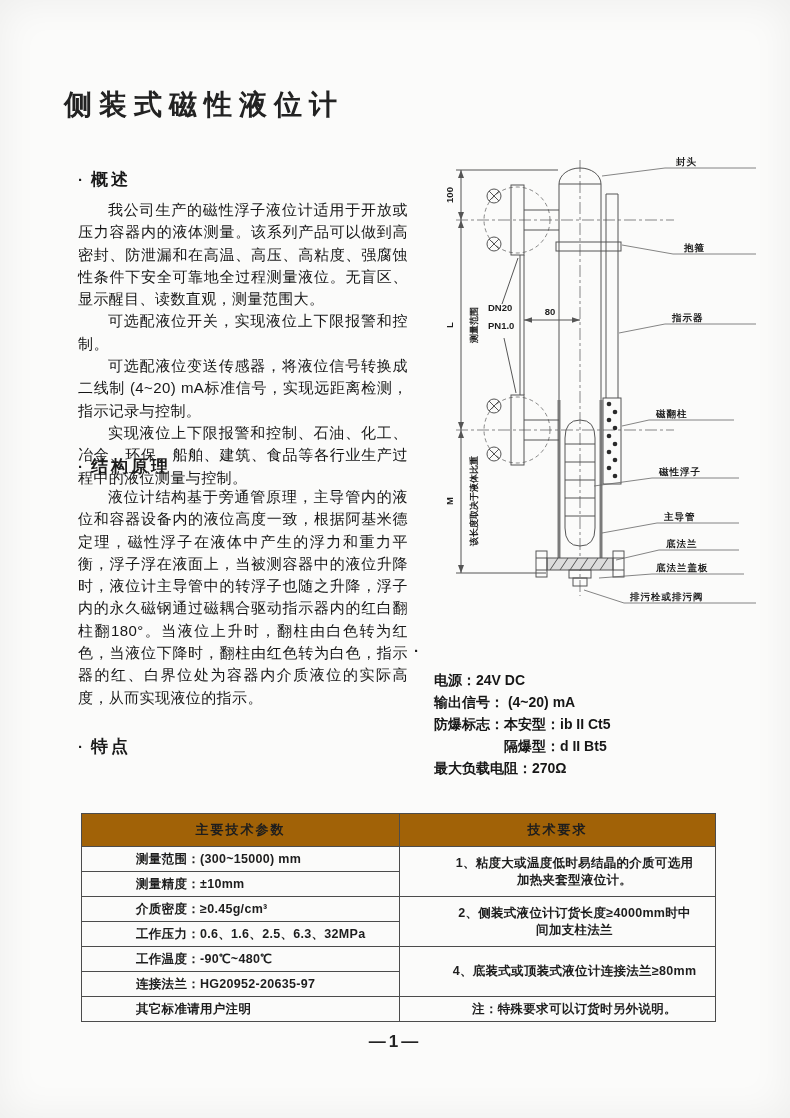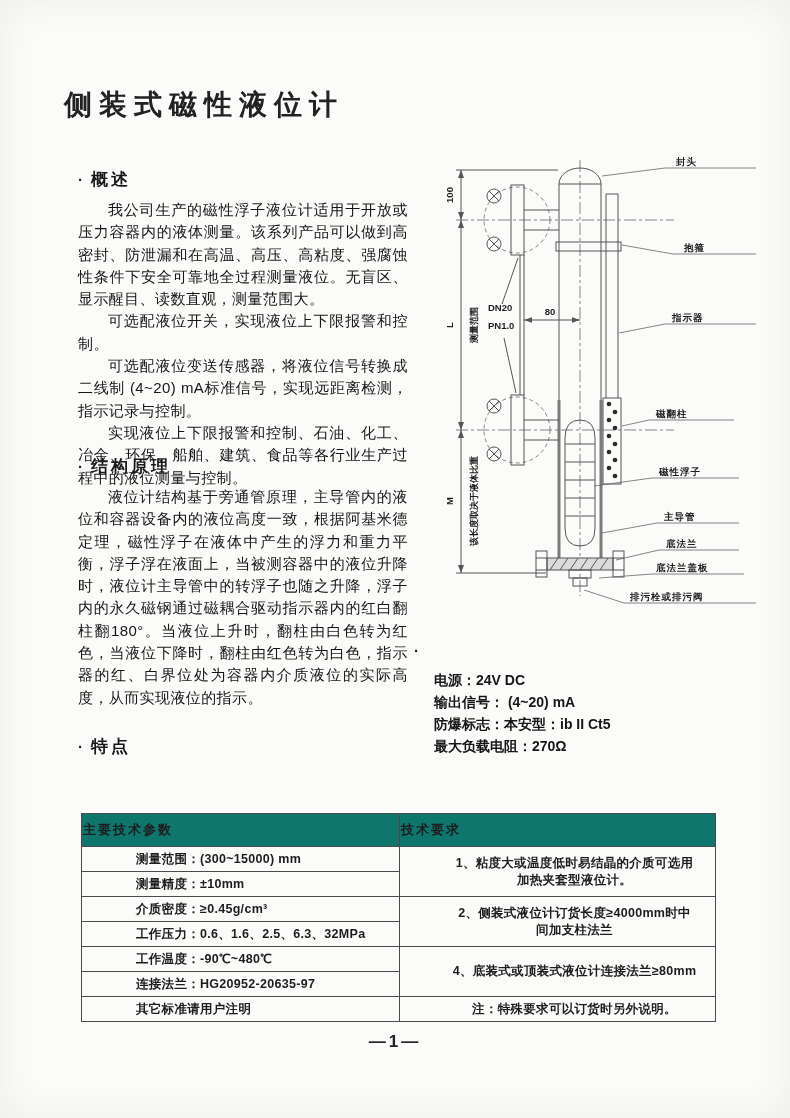--- a/index.html
+++ b/index.html
@@ -28,21 +28,21 @@
   .tx-line{font-size:14px;line-height:22px;font-weight:600;white-space:pre-wrap;color:#161616;padding-left:20px;}
   .diagram-wrap{position:absolute;left:444px;top:148px;width:356px;height:488px;}
   .spec-table{
     position:absolute;left:81px;top:813px;width:634px;
     border-collapse:collapse;table-layout:fixed;
   }
   .spec-table th,.spec-table td{
     border:1px solid #4c4c4c;font-weight:600;color:#1d1d1d;
     vertical-align:middle;
   }
-  .spec-table th{height:30px;font-size:13px;text-align:left;letter-spacing:2px;background:#0f766e;}
+  .spec-table th{height:30px;font-size:13px;text-align:center;letter-spacing:2px;background:#a16207;}
   .spec-table td.param{height:22px;font-size:12.5px;padding:1px 6px 1px 54px;letter-spacing:0.3px;}
   .spec-table td.note{font-size:12.5px;padding:3px 18px 3px 52px;line-height:17px;letter-spacing:0.3px;text-align:center;}
   .page-number{
     position:absolute;left:0;top:1032px;width:100%;text-align:center;
     font-size:17px;font-weight:600;letter-spacing:3px;color:#222;
   }
   svg text{font-family:"Liberation Sans", sans-serif;fill:#1d1d1d;}
   .lbl{font-size:9.5px;font-weight:600;letter-spacing:1px;}
   .dim{font-size:9.5px;font-weight:600;}
 </style>
@@ -227,20 +227,21 @@
     </svg>
   </div>
 
   <div class="transmitter">
     <div class="sec-head">
       <span class="bullet">·</span>
     </div>
     <div class="tx-line">电源：24V DC</div>
     <div class="tx-line">输出信号： (4~20) mA</div>
     <div class="tx-line">防爆标志：本安型：ib II Ct5</div>
+    <div class="tx-line">　　　　　隔爆型：d II Bt5</div>
     <div class="tx-line">最大负载电阻：270Ω</div>
   </div>
 
   <table class="spec-table">
     <colgroup>
         <col style="width:318px">
         <col style="width:316px">
       </colgroup>
     <thead>
       <tr>

